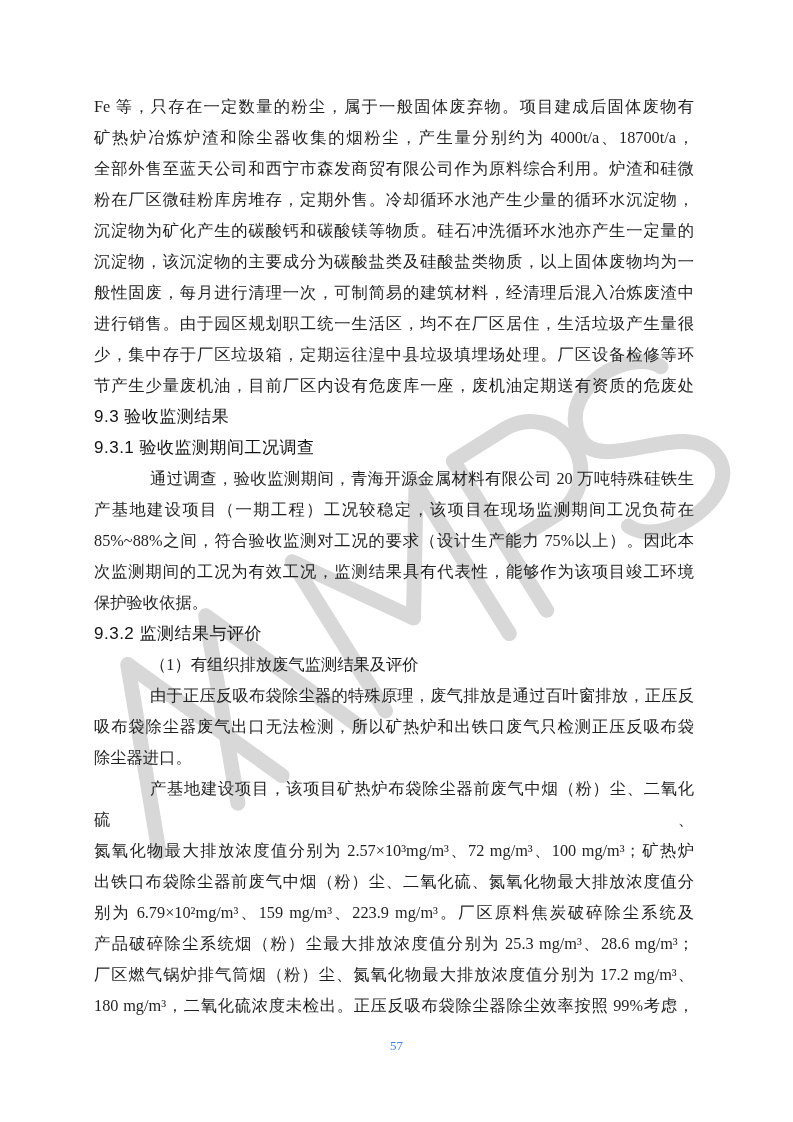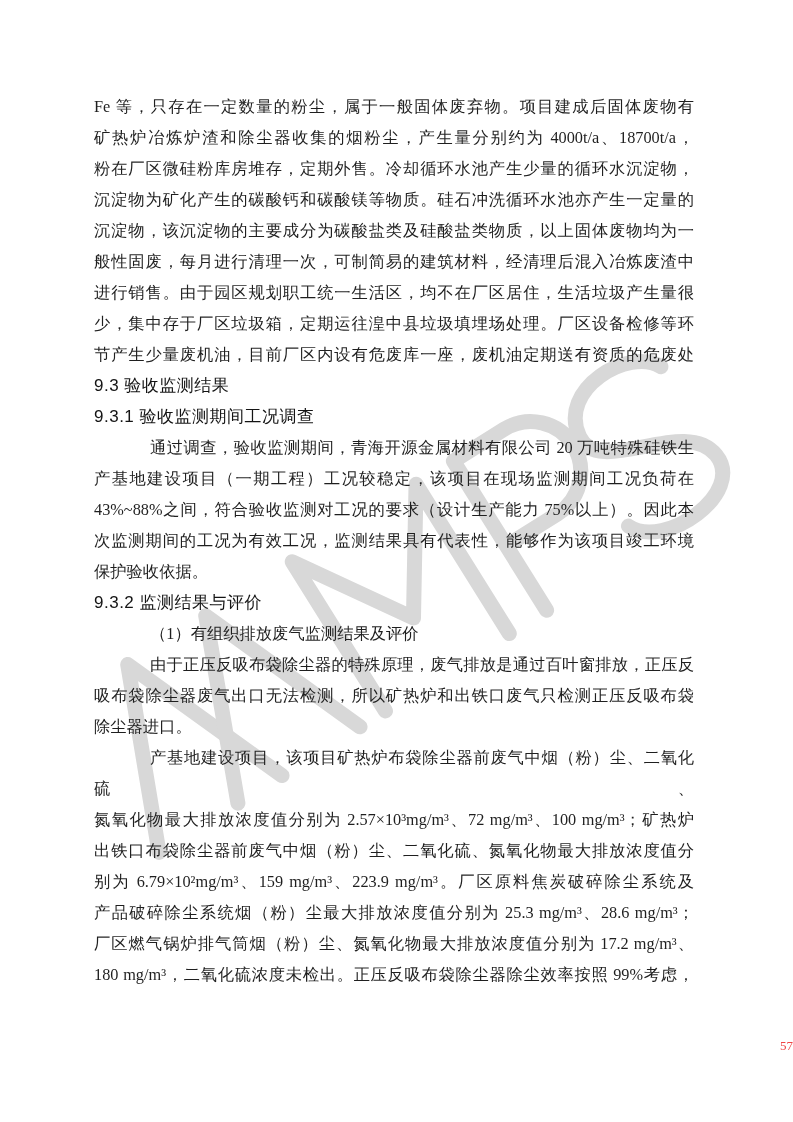--- a/index.html
+++ b/index.html
@@ -31,23 +31,23 @@
     font-family:"Liberation Sans","DejaVu Sans",sans-serif;
     font-weight:400;
     font-size:17px;
     line-height:31px;
     margin:0;padding:0;
     color:#141414;
     letter-spacing:0.5px;
   }
   .pageno{
     position:absolute;left:0;right:0;top:1036px;z-index:1;
-    text-align:right;
+    text-align:center;
     font-size:13px;line-height:20px;
-    color:#ef4444;
+    color:#3b82f6;
     font-family:"Liberation Serif","DejaVu Serif",serif;
   }
 </style>
 </head>
 <body>
 
 <div class="page">
 
   <svg class="watermark" width="793" height="1122" viewBox="0 0 793 1122" aria-hidden="true">
     <g transform="translate(405,595) rotate(-32)" fill="none" stroke="#d8d8d8" stroke-width="15" stroke-linecap="round" stroke-linejoin="round">
@@ -56,34 +56,35 @@
       <path d="M -78,88 L -78,-88 L -5,24 L 68,-88 L 68,88"></path>
       <path d="M 112,88 L 112,-88 L 172,-88 A 50 50 0 0 1 172,12 L 112,12"></path>
       <path d="M 338,-58 C 322,-92 238,-94 232,-42 C 226,4 332,-4 338,46 C 344,94 244,100 226,60"></path>
     </g>
   </svg>
 
   <main class="content">
       <div class="para">
         <div class="line">Fe 等，只存在一定数量的粉尘，属于一般固体废弃物。项目建成后固体废物有</div>
         <div class="line">矿热炉冶炼炉渣和除尘器收集的烟粉尘，产生量分别约为 4000t/a、18700t/a，</div>
+        <div class="line">全部外售至蓝天公司和西宁市森发商贸有限公司作为原料综合利用。炉渣和硅微</div>
         <div class="line">粉在厂区微硅粉库房堆存，定期外售。冷却循环水池产生少量的循环水沉淀物，</div>
         <div class="line">沉淀物为矿化产生的碳酸钙和碳酸镁等物质。硅石冲洗循环水池亦产生一定量的</div>
         <div class="line">沉淀物，该沉淀物的主要成分为碳酸盐类及硅酸盐类物质，以上固体废物均为一</div>
         <div class="line">般性固废，每月进行清理一次，可制简易的建筑材料，经清理后混入冶炼废渣中</div>
         <div class="line">进行销售。由于园区规划职工统一生活区，均不在厂区居住，生活垃圾产生量很</div>
         <div class="line">少，集中存于厂区垃圾箱，定期运往湟中县垃圾填埋场处理。厂区设备检修等环</div>
         <div class="line">节产生少量废机油，目前厂区内设有危废库一座，废机油定期送有资质的危废处</div>
       </div>
       <h2 class="sec">9.3 验收监测结果</h2>
       <h2 class="sec">9.3.1 验收监测期间工况调查</h2>
       <div class="para">
         <div class="line ind">通过调查，验收监测期间，青海开源金属材料有限公司 20 万吨特殊硅铁生</div>
         <div class="line">产基地建设项目（一期工程）工况较稳定，该项目在现场监测期间工况负荷在</div>
-        <div class="line">43%~88%之间，符合验收监测对工况的要求（设计生产能力 75%以上）。因此本</div>
+        <div class="line">85%~88%之间，符合验收监测对工况的要求（设计生产能力 75%以上）。因此本</div>
         <div class="line">次监测期间的工况为有效工况，监测结果具有代表性，能够作为该项目竣工环境</div>
         <div class="line end">保护验收依据。</div>
       </div>
       <h2 class="sec">9.3.2 监测结果与评价</h2>
       <div class="para">
         <div class="line ind end">（1）有组织排放废气监测结果及评价</div>
       </div>
       <div class="para">
         <div class="line ind">由于正压反吸布袋除尘器的特殊原理，废气排放是通过百叶窗排放，正压反</div>
         <div class="line">吸布袋除尘器废气出口无法检测，所以矿热炉和出铁口废气只检测正压反吸布袋</div>

